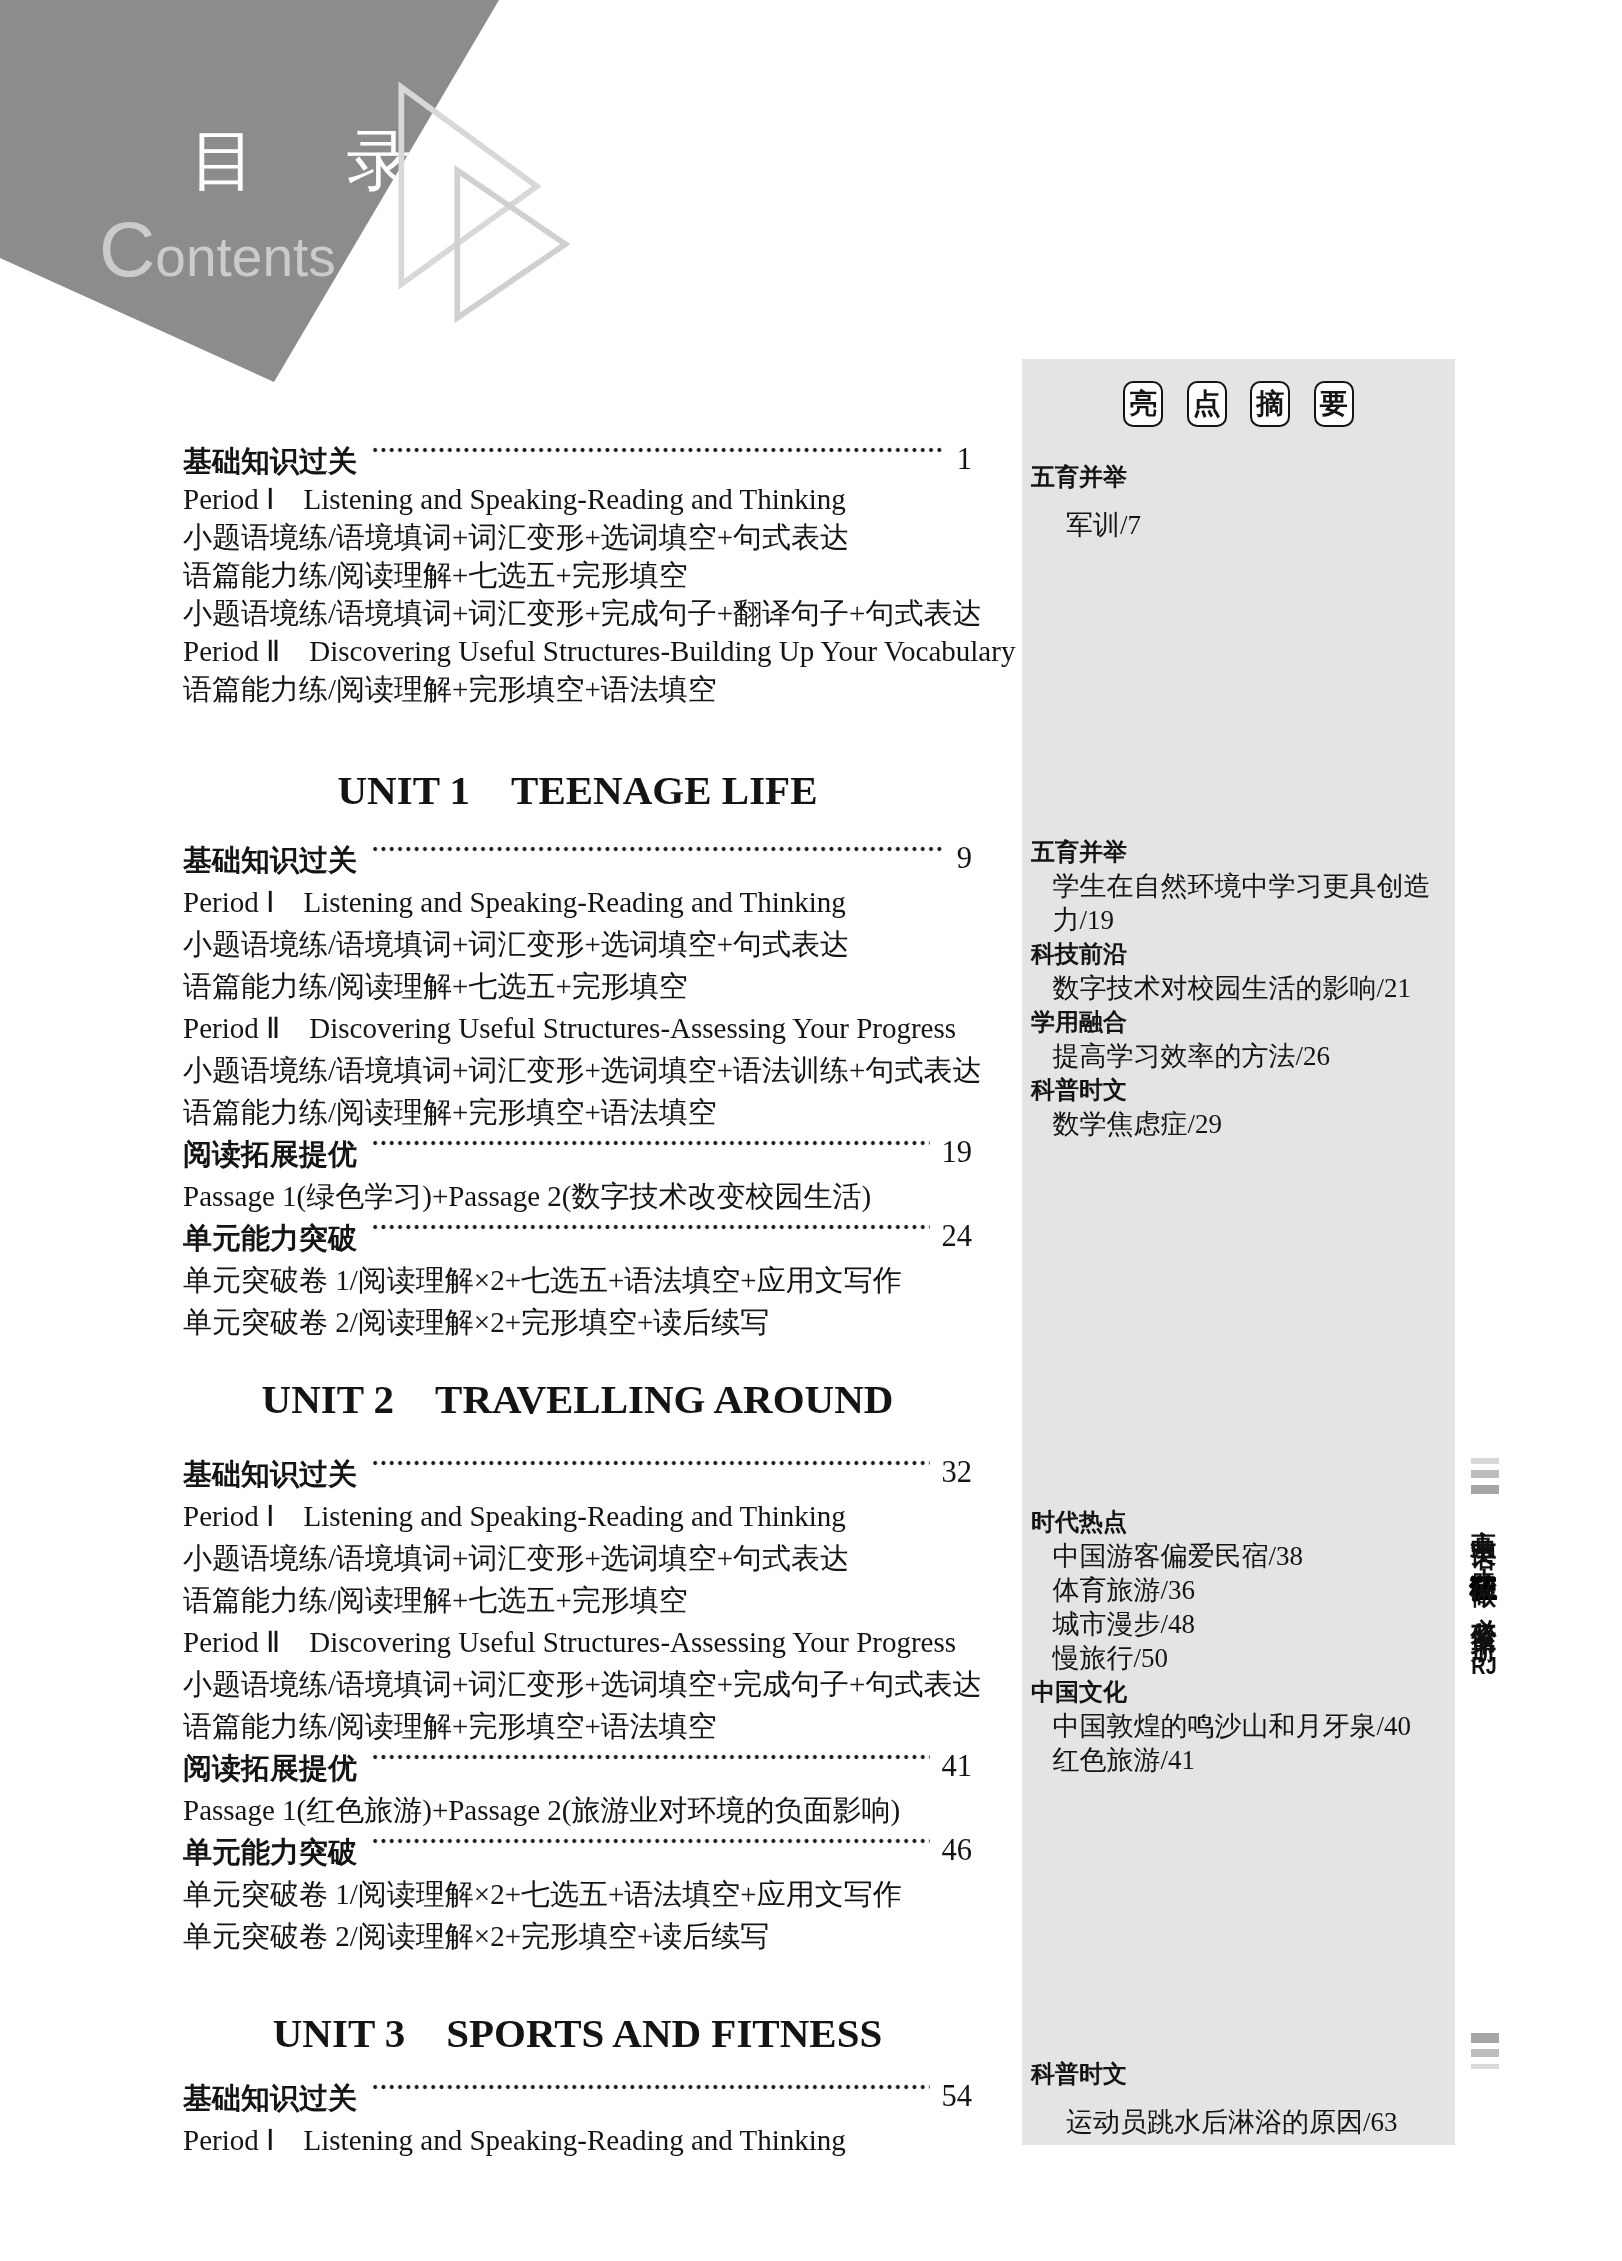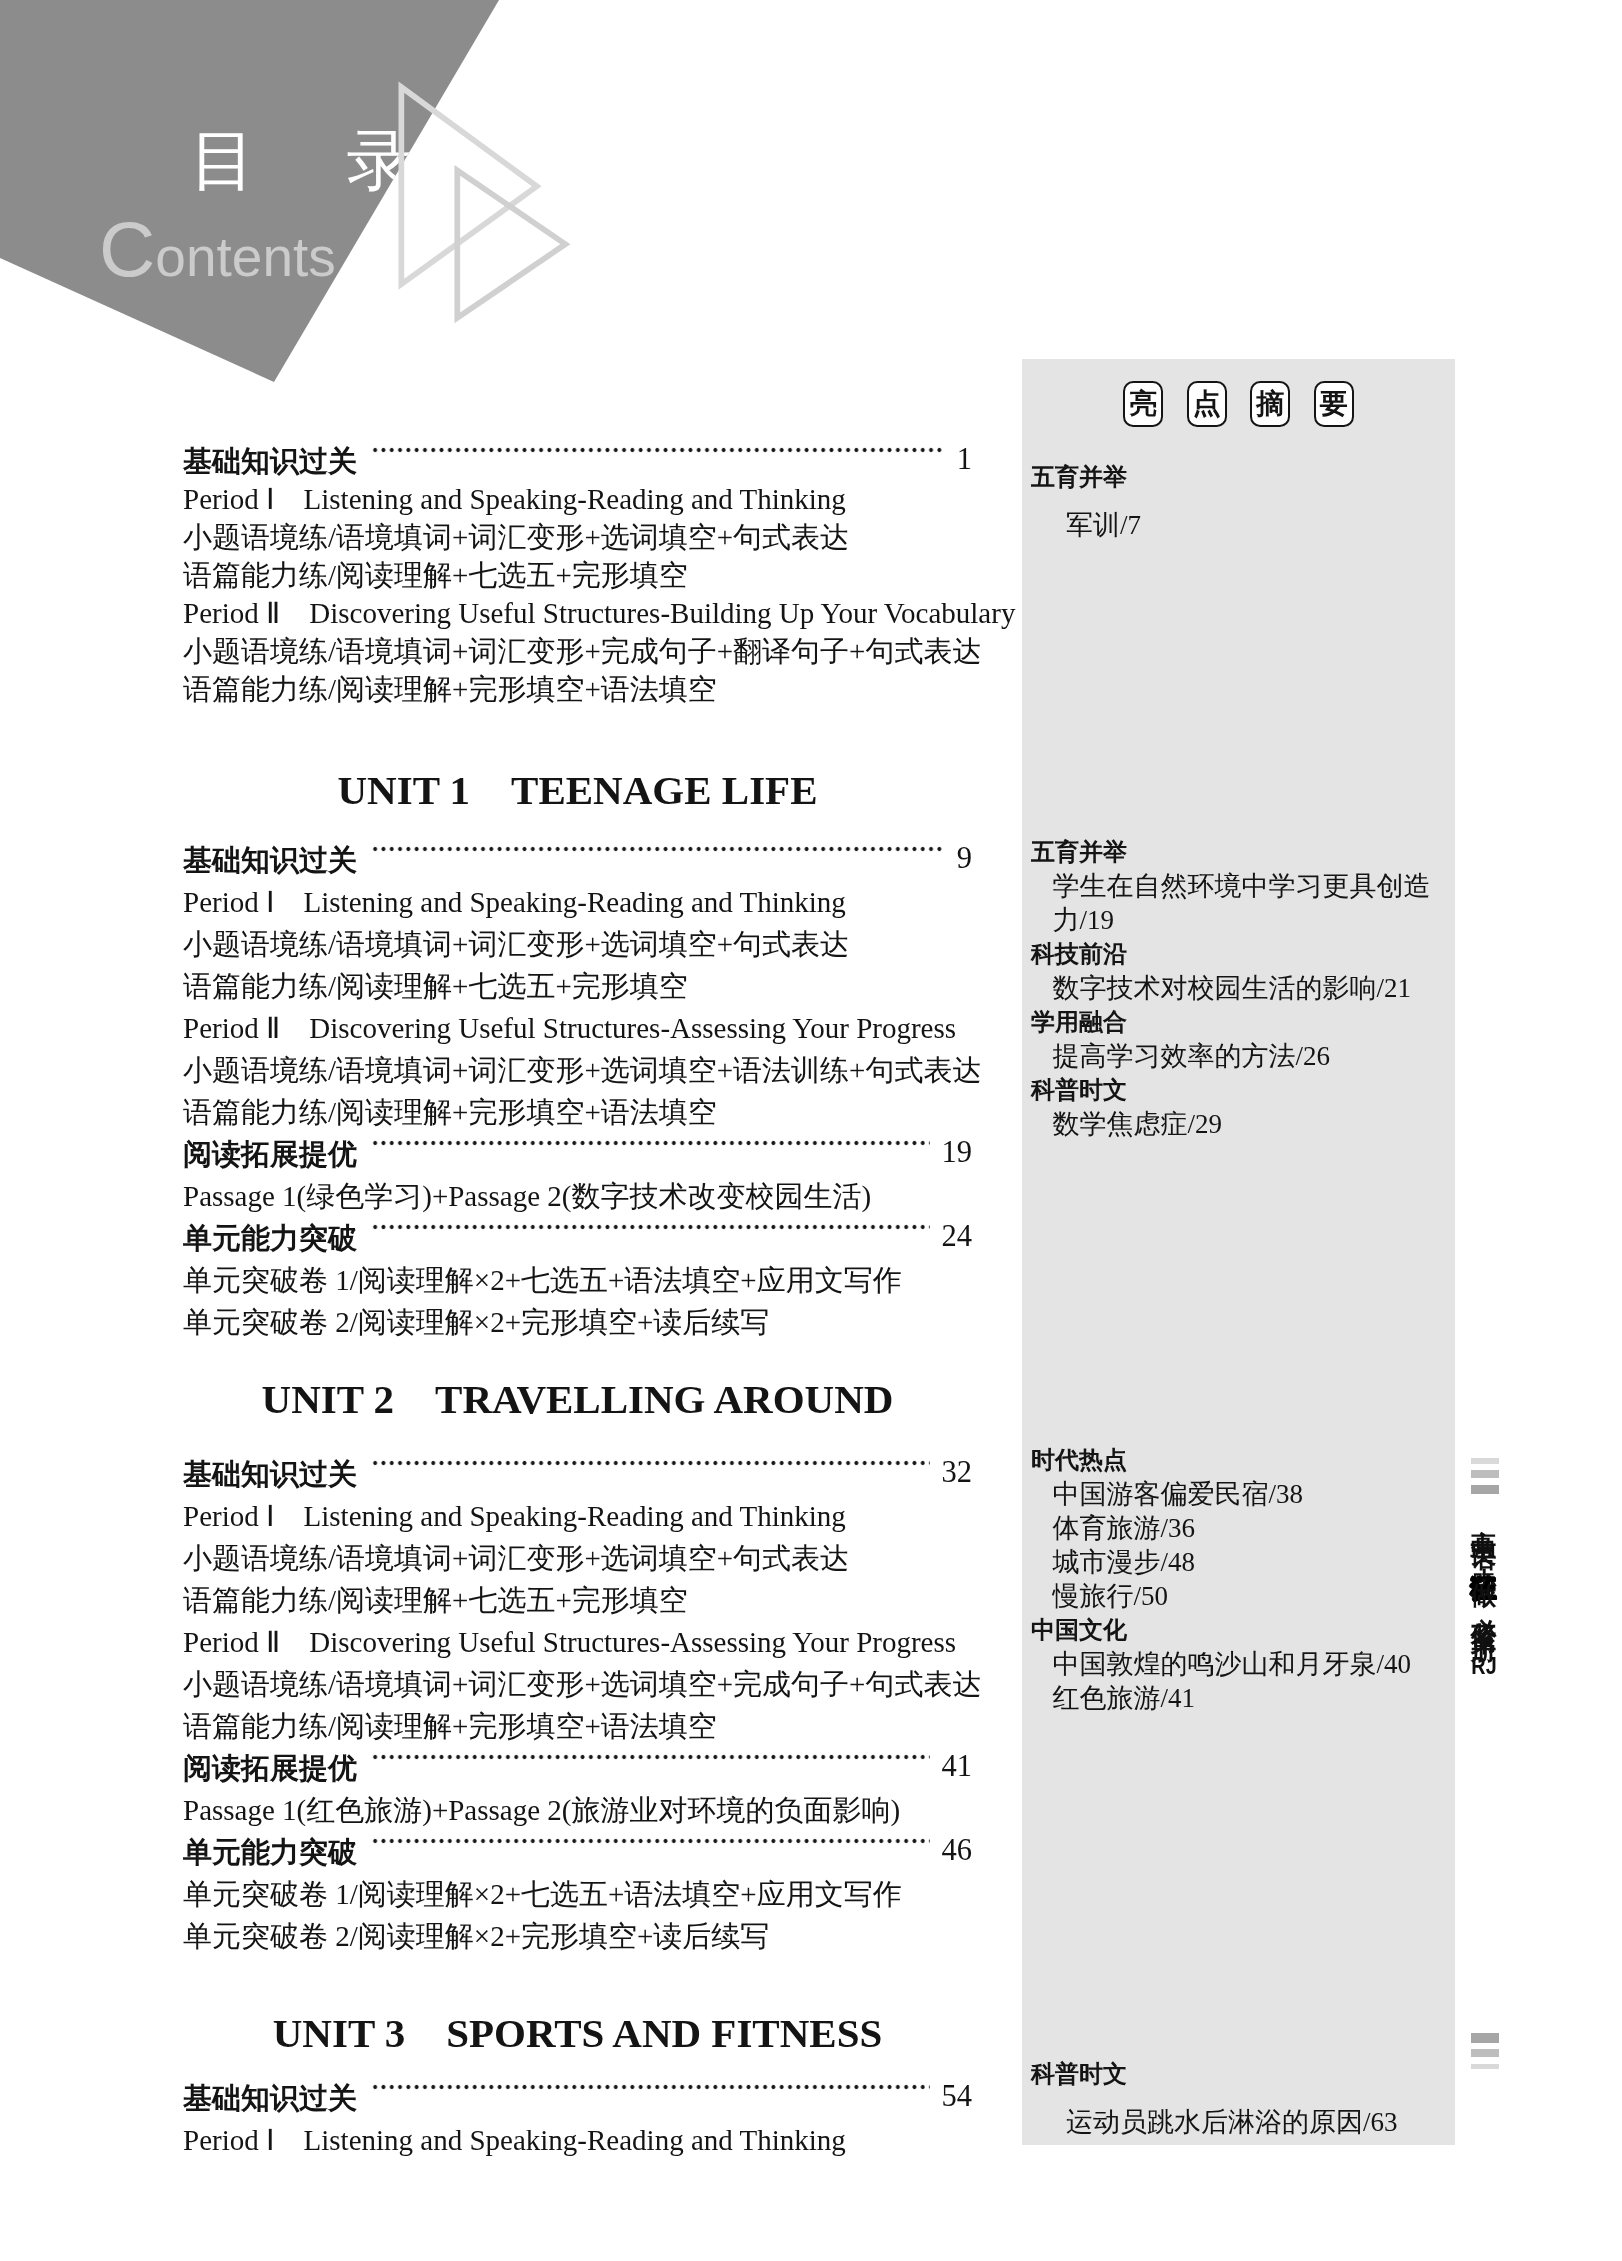--- a/index.html
+++ b/index.html
@@ -82,25 +82,25 @@
       </div>
     <div class="row period">
         <span class="lbl">Period Ⅰ　Listening and Speaking-Reading and Thinking</span>
       </div>
     <div class="row detail">
         <span class="lbl">小题语境练/语境填词+词汇变形+选词填空+句式表达</span>
       </div>
     <div class="row detail">
         <span class="lbl">语篇能力练/阅读理解+七选五+完形填空</span>
       </div>
+    <div class="row detail">
+        <span class="lbl">小题语境练/语境填词+词汇变形+完成句子+翻译句子+句式表达</span>
+      </div>
     <div class="row period">
         <span class="lbl">Period Ⅱ　Discovering Useful Structures-Building Up Your Vocabulary</span>
-      </div>
-    <div class="row detail">
-        <span class="lbl">小题语境练/语境填词+词汇变形+完成句子+翻译句子+句式表达</span>
       </div>
     <div class="row detail">
         <span class="lbl">语篇能力练/阅读理解+完形填空+语法填空</span>
       </div>
   </div>
 
   <div class="utitle" style="top:768px">UNIT 1　TEENAGE LIFE</div>
   <div class="rows lh66" style="top:841px">
     <div class="row head">
         <span class="lbl">基础知识过关</span>
@@ -221,21 +221,21 @@
       <div class="sb-cat">五育并举</div>
       <div class="sb-ref">学生在自然环境中学习更具创造力/19</div>
       <div class="sb-cat">科技前沿</div>
       <div class="sb-ref">数字技术对校园生活的影响/21</div>
       <div class="sb-cat">学用融合</div>
       <div class="sb-ref">提高学习效率的方法/26</div>
       <div class="sb-cat">科普时文</div>
       <div class="sb-ref">数学焦虑症/29</div>
     </div>
 
-    <div class="sb-block" style="top:1084px">
+    <div class="sb-block" style="top:1146px">
       <div class="sb-cat">时代热点</div>
       <div class="sb-ref">中国游客偏爱民宿/38</div>
       <div class="sb-ref">体育旅游/36</div>
       <div class="sb-ref">城市漫步/48</div>
       <div class="sb-ref">慢旅行/50</div>
       <div class="sb-cat">中国文化</div>
       <div class="sb-ref">中国敦煌的鸣沙山和月牙泉/40</div>
       <div class="sb-ref">红色旅游/41</div>
     </div>
 

